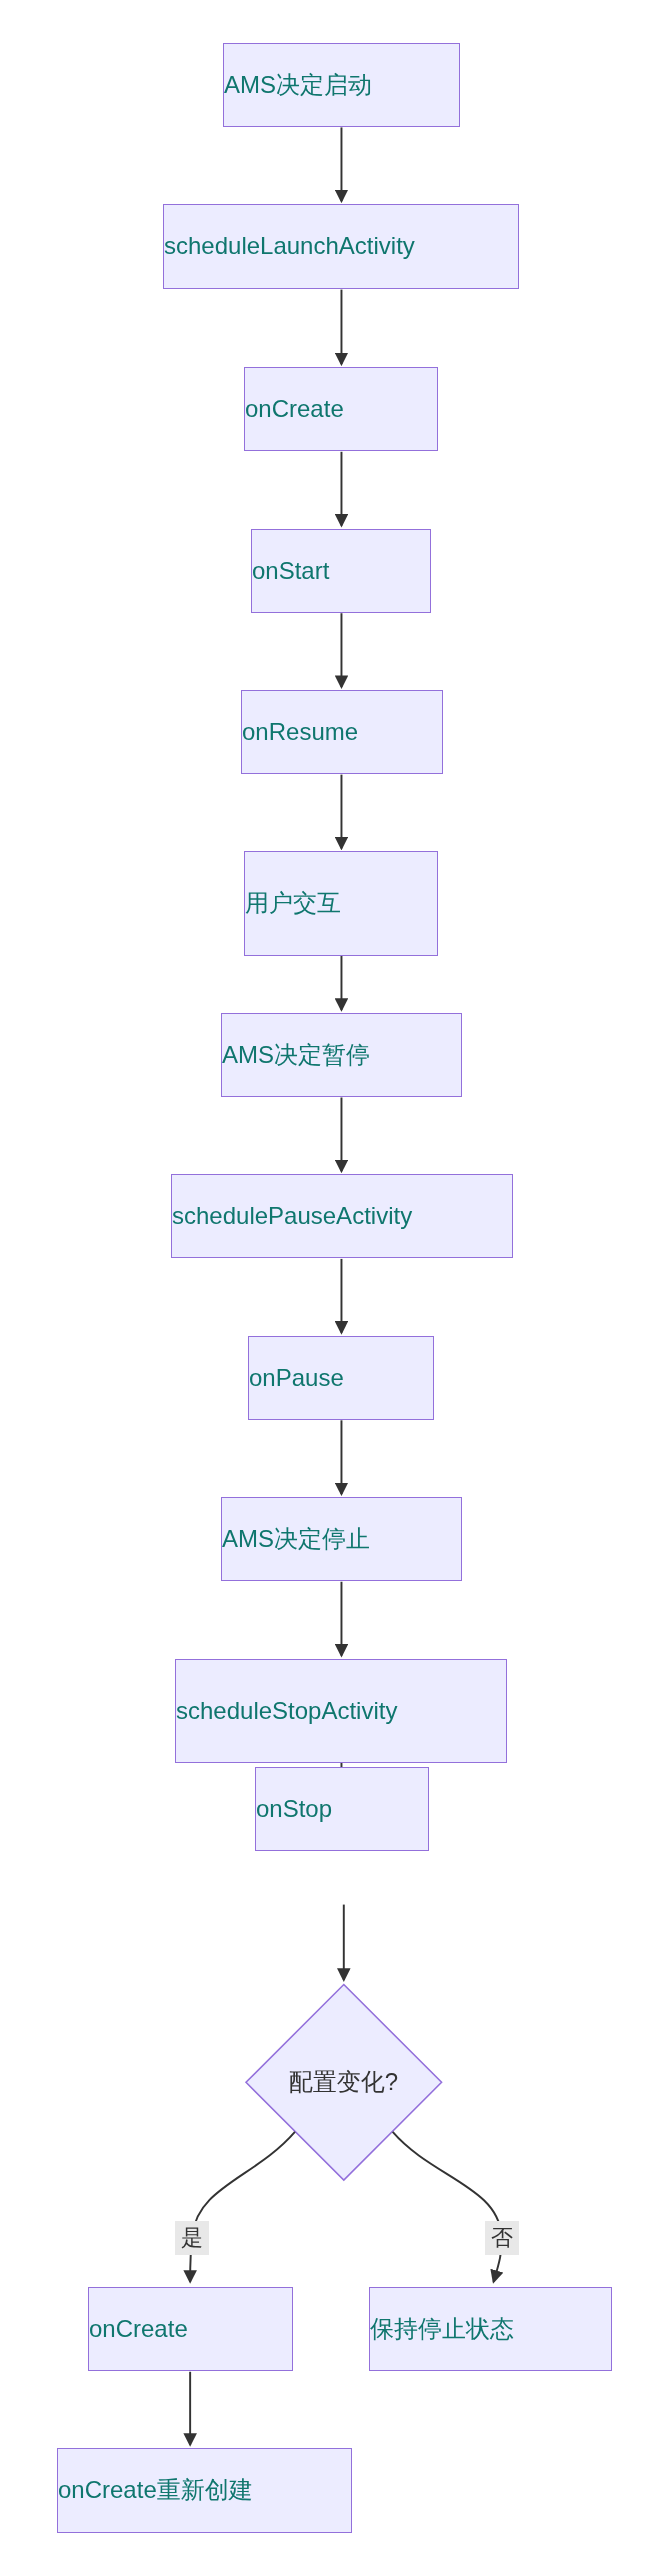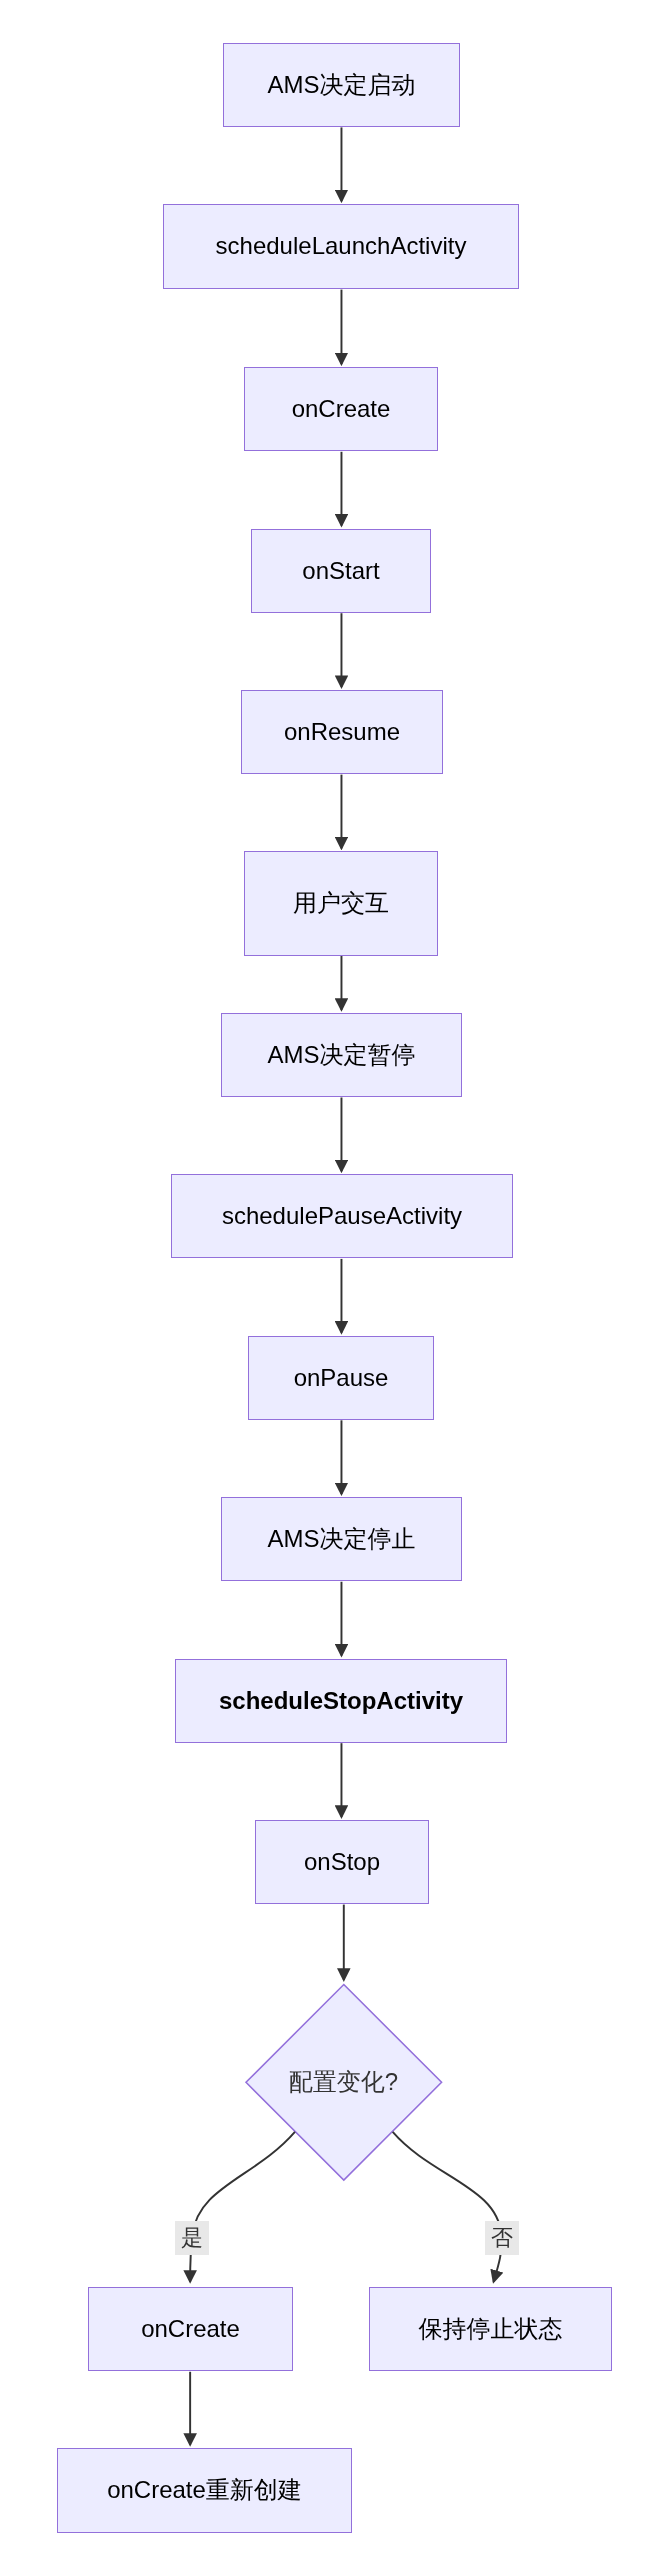--- a/index.html
+++ b/index.html
@@ -11,22 +11,21 @@
   }
   #canvas { position: absolute; left: 0; top: 0; width: 655px; height: 2576px; }
   svg.edges { position: absolute; left: 0; top: 0; width: 655px; height: 2576px; }
   .node {
     position: absolute;
     box-sizing: border-box;
     background: #ECECFF;
     border: 1.6px solid #9370DB;
     display: flex;
     align-items: center;
-    justify-content: center;
-    color: #000000;
+    color: #0f766e;
     font-size: 24px;
     line-height: 1.2;
     white-space: nowrap;
   }
   .diamond-label {
     position: absolute;
     display: flex;
     align-items: center;
     justify-content: center;
     color: #333333;
@@ -111,24 +110,24 @@
     </div>
   <div class="node" style="left:171px; top:1174px; width:342px; height:84px;">
       <span>schedulePauseActivity</span>
     </div>
   <div class="node" style="left:248px; top:1336px; width:186px; height:84px;">
       <span>onPause</span>
     </div>
   <div class="node" style="left:221px; top:1497px; width:241px; height:84px;">
       <span>AMS决定停止</span>
     </div>
-  <div class="node" style="left:175px; top:1659px; width:332px; height:84px;font-weight:bold;">
+  <div class="node" style="left:175px; top:1659px; width:332px; height:104px;">
       <span>scheduleStopActivity</span>
     </div>
-  <div class="node" style="left:255px; top:1820px; width:174px; height:84px;">
+  <div class="node" style="left:255px; top:1767px; width:174px; height:84px;">
       <span>onStop</span>
     </div>
 
   <div class="diamond-label" style="left:258px; top:2062px; width:171px; height:40px;">
       <span>配置变化?</span>
     </div>
 
   <div class="edge-label" style="left:175px; top:2221px;">
       <span>是</span>
     </div>

